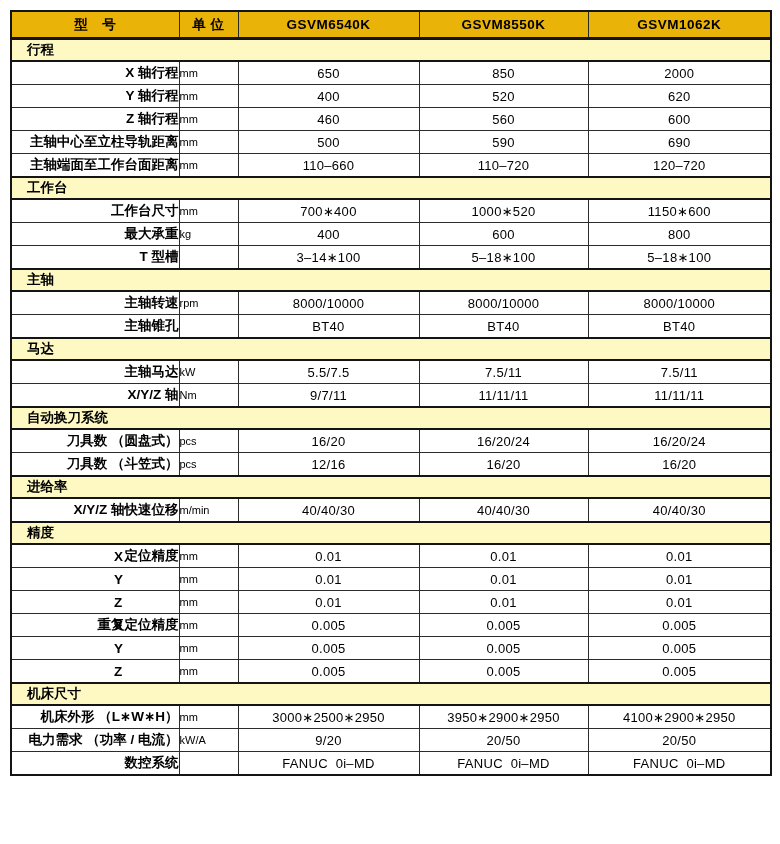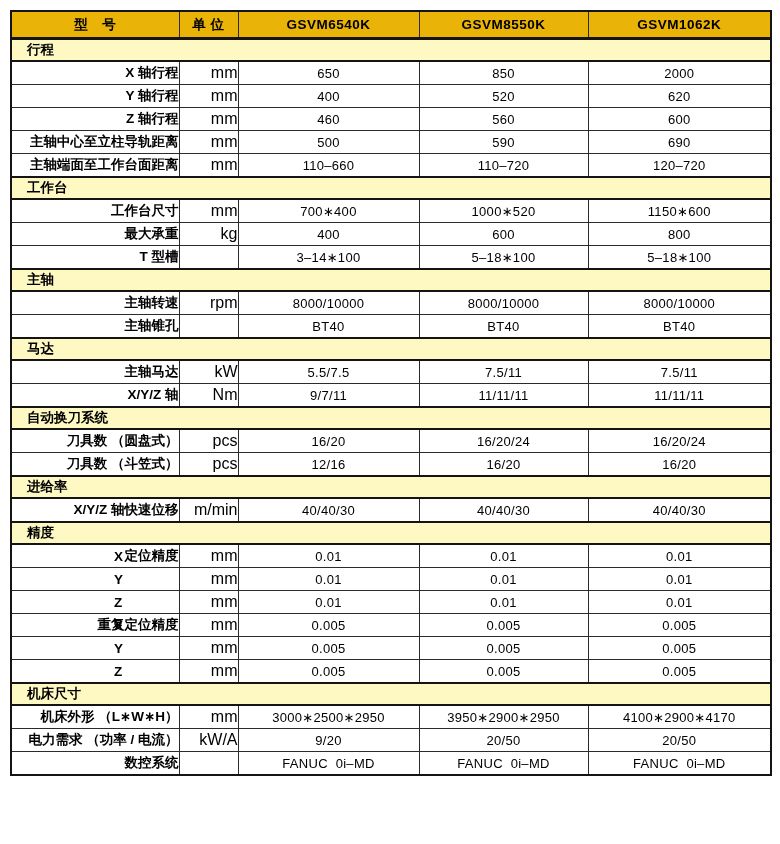--- a/index.html
+++ b/index.html
@@ -52,23 +52,23 @@
     position: relative;
   }
   td.label-cell .axis {
     position: absolute;
     left: 102px;
     top: 50%;
     transform: translateY(-50%);
     font-weight: bold;
   }
   td.unit-cell {
-    text-align: right;
+    text-align: left;
     font-weight: normal;
-    font-size: 16px;
+    font-size: 11px;
   }
   td.value-cell {
     text-align: center;
     font-weight: normal;
     font-size: 13px;
     letter-spacing: 0.3px;
   }
 </style>
 </head>
 <body>
@@ -260,21 +260,21 @@
         <td class="value-cell">0.005</td>
       </tr>
       <tr class="section">
         <td colspan="5">机床尺寸</td>
       </tr>
       <tr class="data">
         <td class="label-cell"><span>机床外形 （L∗W∗H）</span></td>
         <td class="unit-cell">mm</td>
         <td class="value-cell">3000∗2500∗2950</td>
         <td class="value-cell">3950∗2900∗2950</td>
-        <td class="value-cell">4100∗2900∗4170</td>
+        <td class="value-cell">4100∗2900∗2950</td>
       </tr>
       <tr class="data">
         <td class="label-cell"><span>电力需求 （功率 / 电流）</span></td>
         <td class="unit-cell">kW/A</td>
         <td class="value-cell">9/20</td>
         <td class="value-cell">20/50</td>
         <td class="value-cell">20/50</td>
       </tr>
       <tr class="data">
         <td class="label-cell"><span>数控系统</span></td>

